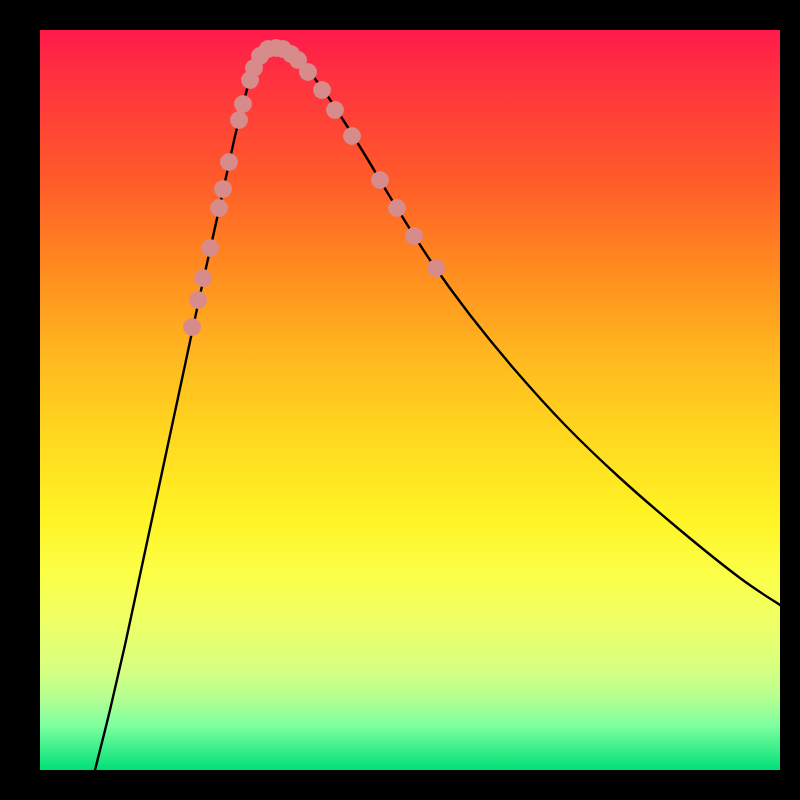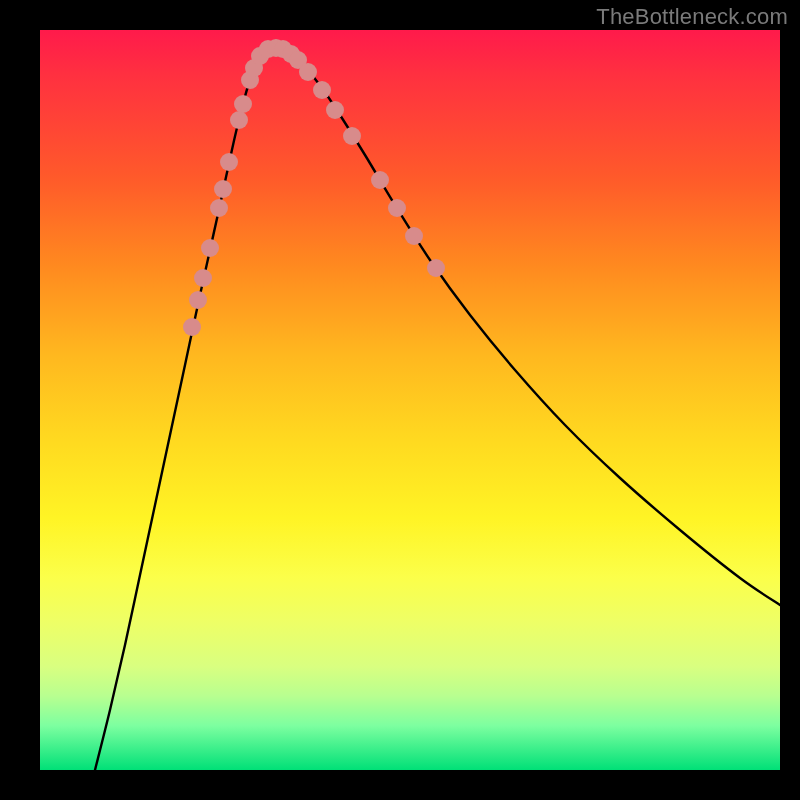--- a/index.html
+++ b/index.html
@@ -56,21 +56,20 @@
     top: 0;
     width: 740px;
     height: 740px;
     overflow: visible;
   }
 </style>
 </head>
 <body>
 
 <div class="frame">
-  <div class="watermark">TheBottleneck.com</div>
 
   <div class="plot">
     <svg class="overlay" viewBox="0 0 740 740" preserveAspectRatio="none">
       <path id="curve-path" fill="none" stroke="#000" stroke-width="2.4" stroke-linecap="round" stroke-linejoin="round" d="M 55 740 C 57.5 730.0, 65.0 700.8, 70 680 C 75.0 659.2, 80.0 637.5, 85 615 C 90.0 592.5, 95.0 568.3, 100 545 C 105.0 521.7, 110.0 498.3, 115 475 C 120.0 451.7, 125.0 428.3, 130 405 C 135.0 381.7, 140.0 358.3, 145 335 C 150.0 311.7, 155.8 284.2, 160 265 C 164.2 245.8, 166.7 235.0, 170 220 C 173.3 205.0, 177.0 188.7, 180 175 C 183.0 161.3, 185.3 150.2, 188 138 C 190.7 125.8, 193.3 113.3, 196 102 C 198.7 90.7, 201.7 78.7, 204 70 C 206.3 61.3, 208.0 56.0, 210 50 C 212.0 44.0, 214.0 38.3, 216 34 C 218.0 29.7, 219.7 26.7, 222 24 C 224.3 21.3, 227.0 19.0, 230 18 C 233.0 17.0, 236.3 17.0, 240 18 C 243.7 19.0, 247.7 20.7, 252 24 C 256.3 27.3, 261.0 32.3, 266 38 C 271.0 43.7, 276.3 50.2, 282 58 C 287.7 65.8, 292.8 73.8, 300 85 C 307.2 96.2, 315.8 110.0, 325 125 C 334.2 140.0, 344.2 157.5, 355 175 C 365.8 192.5, 377.5 211.7, 390 230 C 402.5 248.3, 415.8 266.7, 430 285 C 444.2 303.3, 459.2 321.7, 475 340 C 490.8 358.3, 507.5 377.0, 525 395 C 542.5 413.0, 560.8 430.5, 580 448 C 599.2 465.5, 620.0 483.3, 640 500 C 660.0 516.7, 683.3 535.5, 700 548 C 716.7 560.5, 733.3 570.5, 740 575"></path>
       <g id="marker-group">
           <circle cx="152" cy="297" r="9" fill="#d88b8b"></circle>
           <circle cx="158" cy="270" r="9" fill="#d88b8b"></circle>
           <circle cx="163" cy="248" r="9" fill="#d88b8b"></circle>
           <circle cx="170" cy="218" r="9" fill="#d88b8b"></circle>
           <circle cx="179" cy="178" r="9" fill="#d88b8b"></circle>

